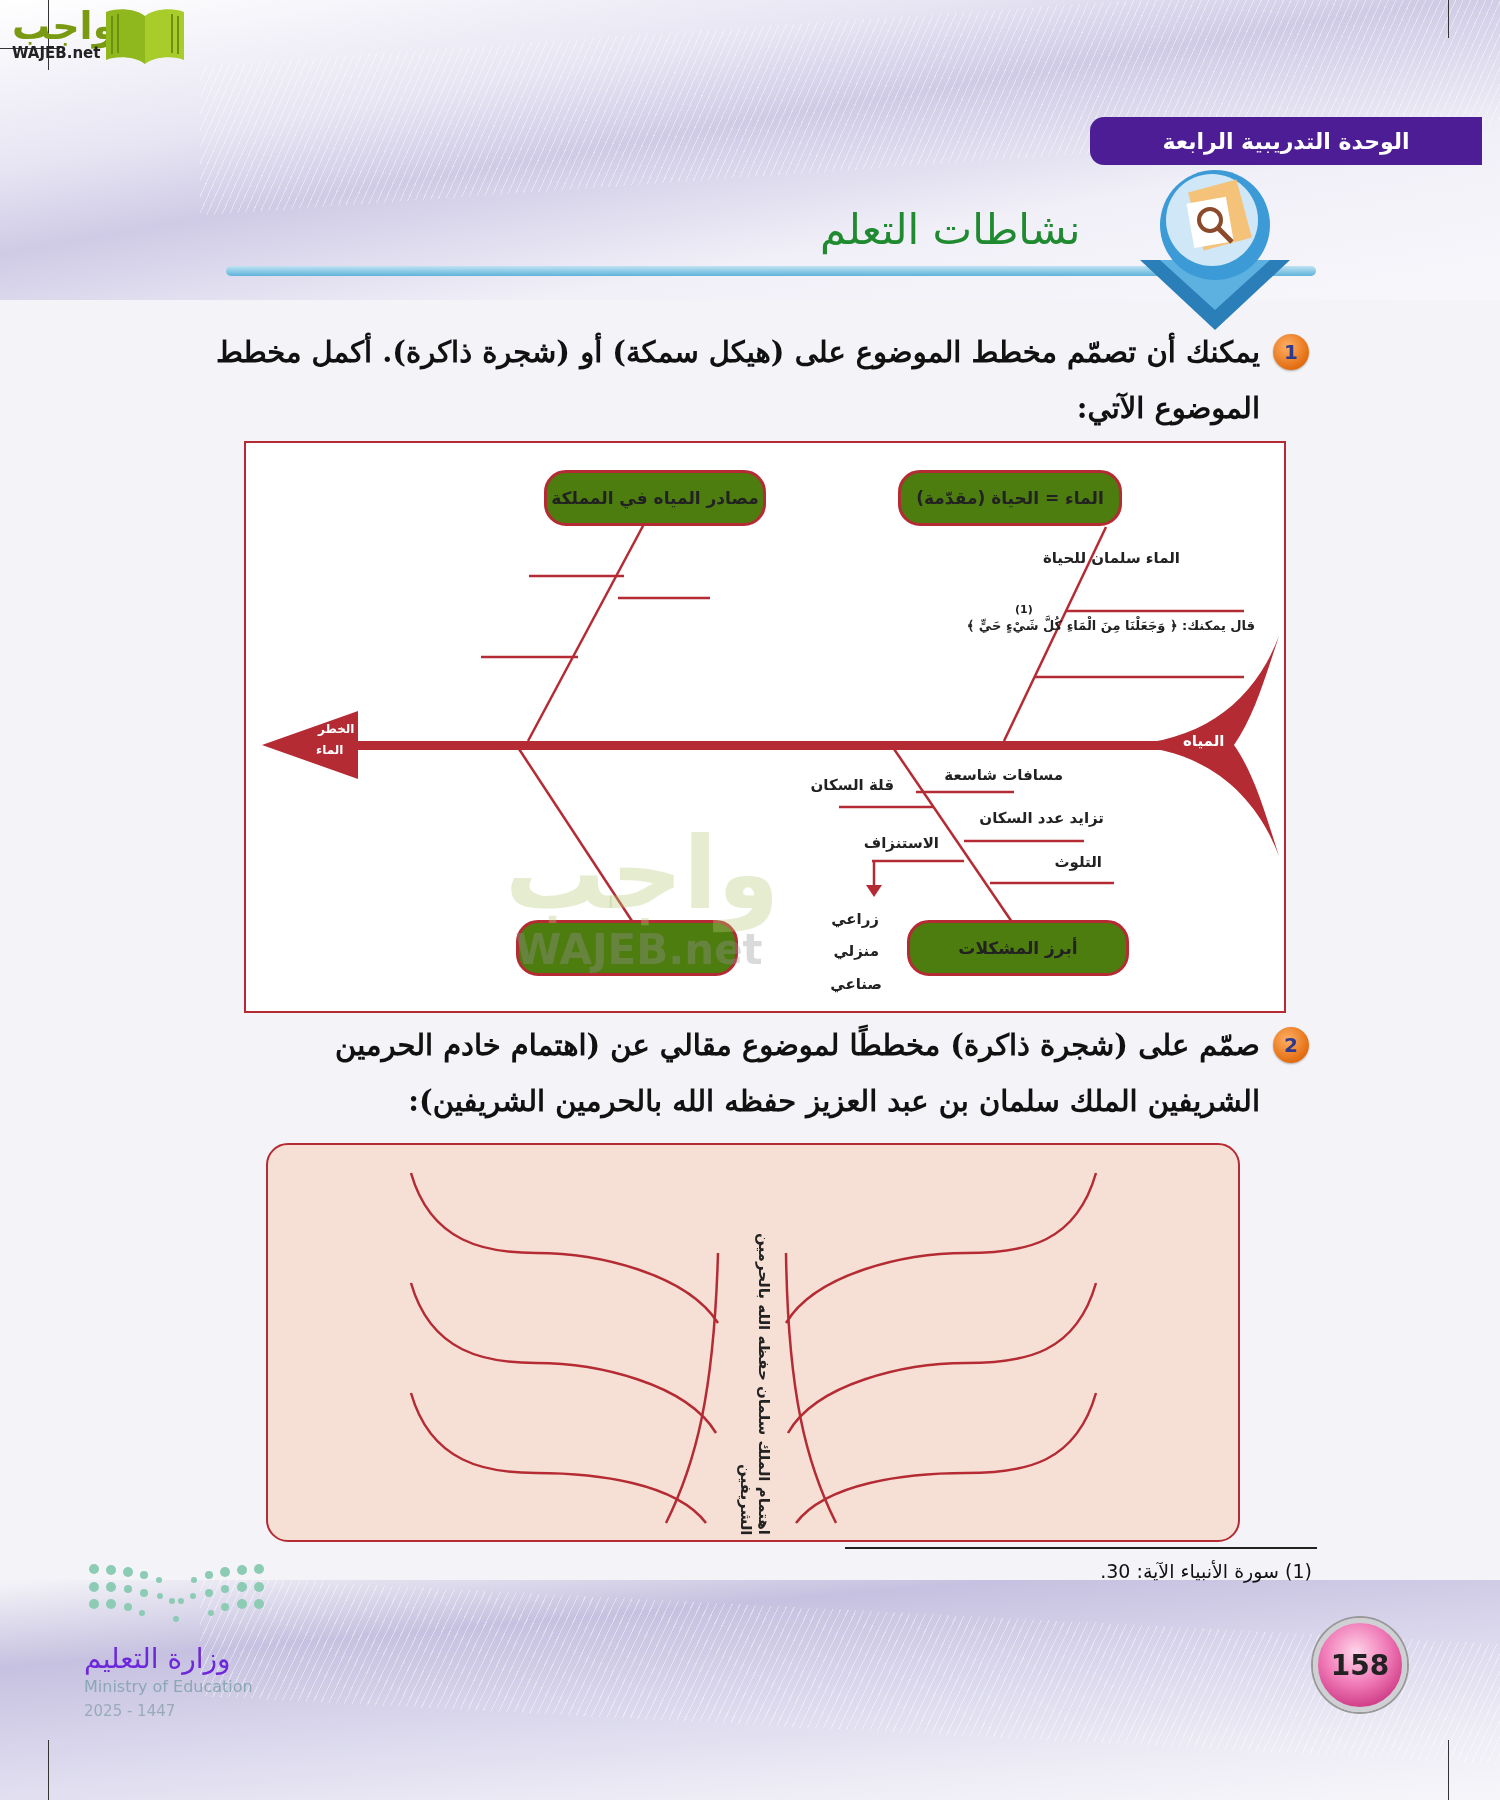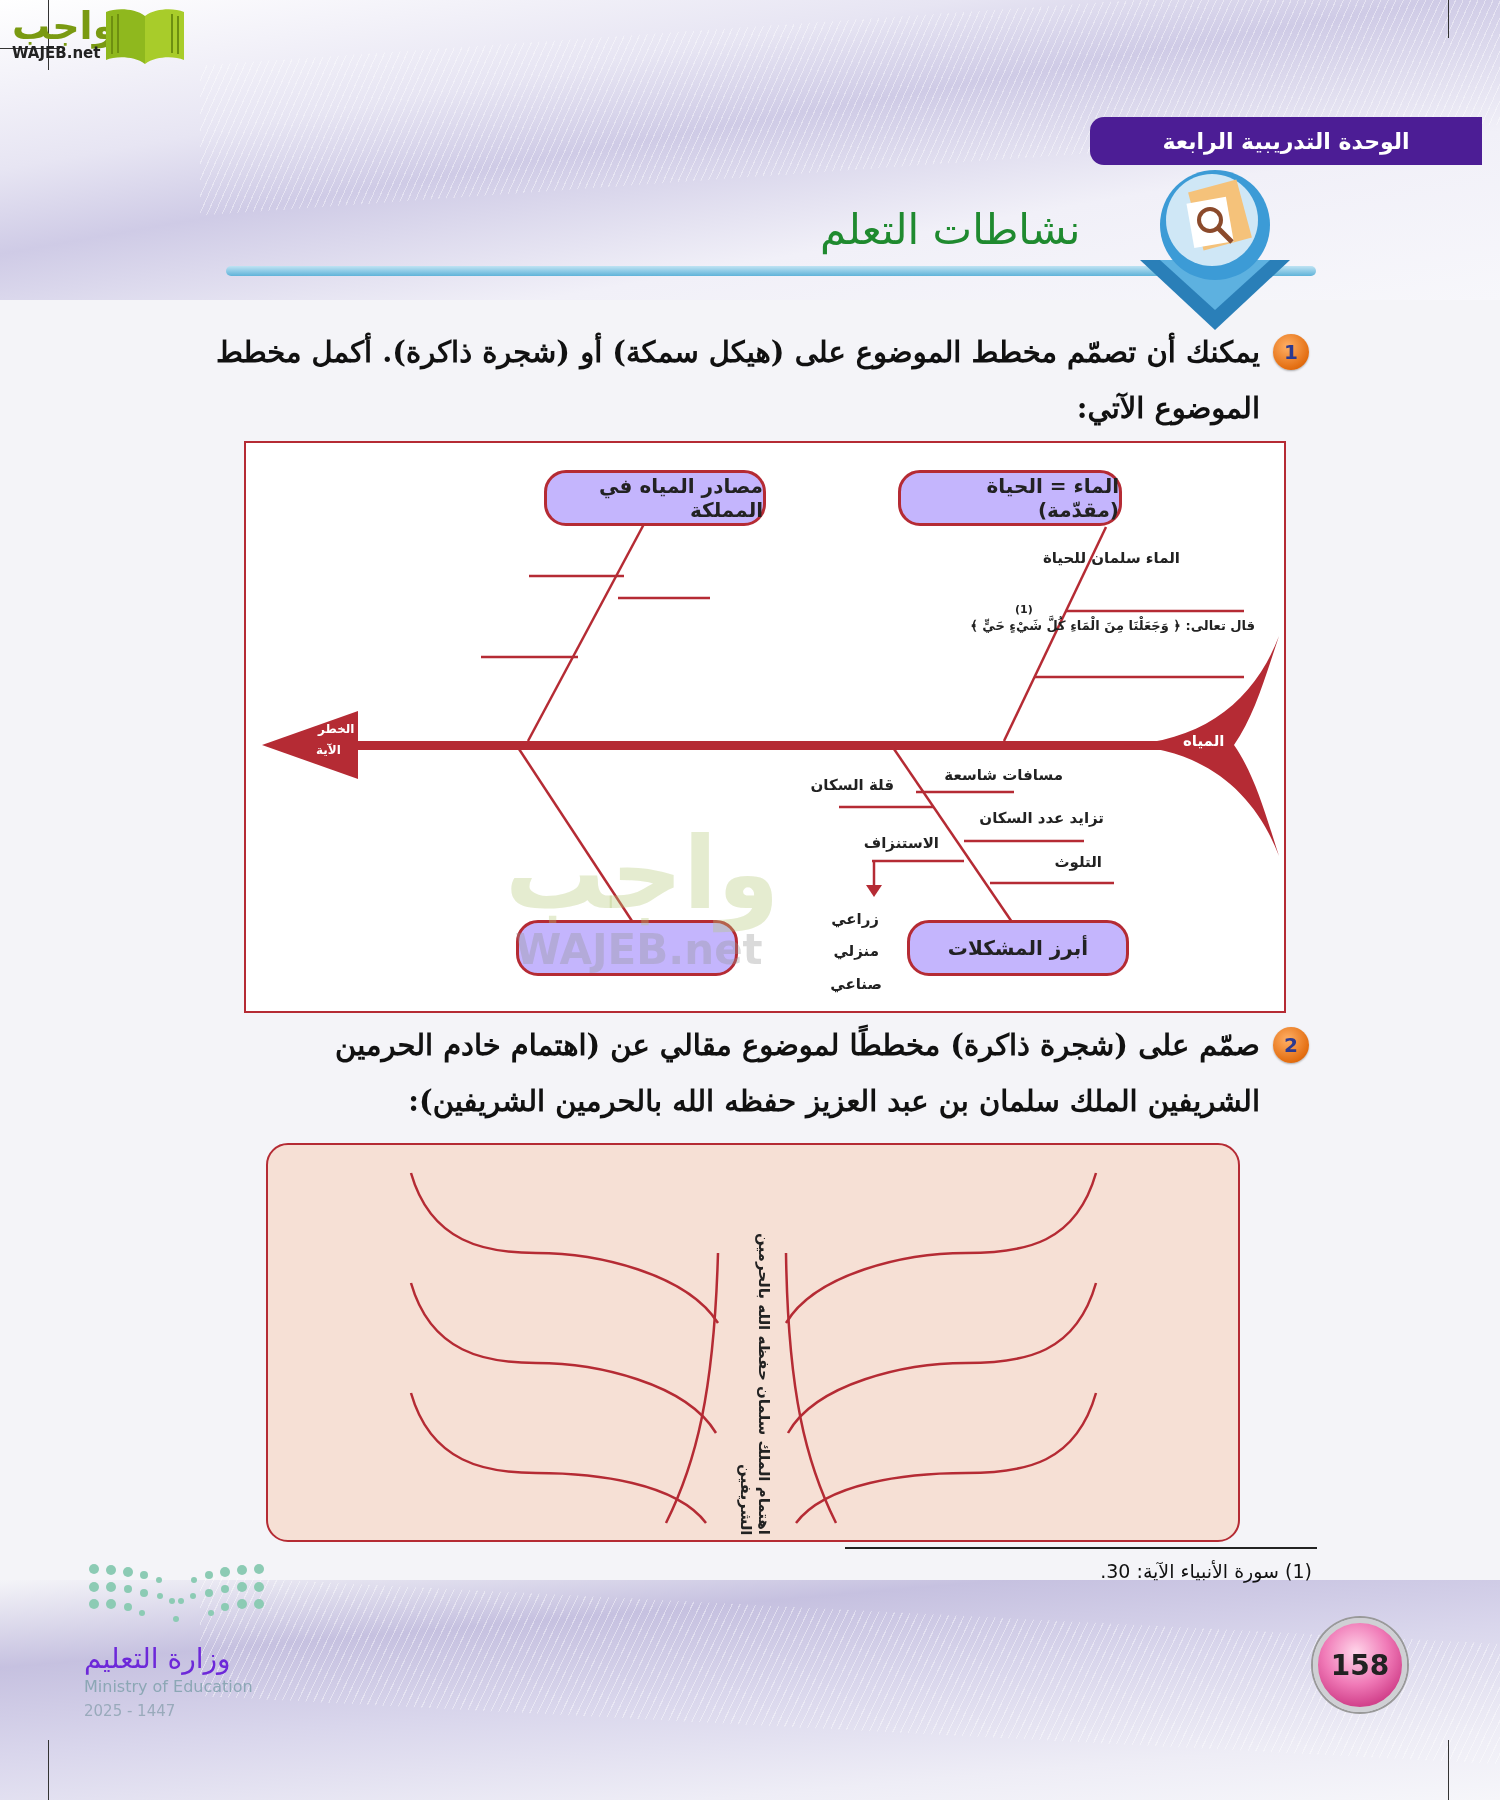--- a/index.html
+++ b/index.html
@@ -16,21 +16,21 @@
   
   .unit-banner { left:1090px; top:117px; width:392px; height:48px; background:#4c1d95; border-radius:14px 0 0 14px; color:#fff; font-size:22px; font-weight:bold; display:flex; align-items:center; justify-content:center; direction:rtl; }
   .section-title { left:820px; top:205px; font-size:42px; color:#1f8a2f; direction:rtl; font-family:"DejaVu Sans", sans-serif; }
   .title-bar { left:226px; top:266px; width:1090px; height:10px; border-radius:5px; background:linear-gradient(#bfe3f3,#5fb3d9); }
   .emblem { left:1140px; top:160px; width:150px; height:170px; }
   
   .q-badge { width:36px; height:36px; border-radius:50%; background:radial-gradient(circle at 40% 35%, #ffb066, #e36d10 70%, #b44f05); color:#2b3990; font-weight:bold; font-size:20px; display:flex; align-items:center; justify-content:center; box-shadow:0 1px 2px rgba(0,0,0,.3); }
   .q-text { direction:rtl; text-align:right; font-family:"DejaVu Serif", serif; font-weight:bold; font-size:29px; color:#111; line-height:56px; }
   
   .fish-box { left:244px; top:441px; width:1038px; height:568px; border:2px solid #b52b34; background:#fff; }
-  .pill { border:3px solid #b52b34; border-radius:22px; background:#c4b5fd; display:flex; align-items:center; justify-content:center; direction:rtl; font-size:20px; font-weight:bold; color:#222; }
+  .pill { border:3px solid #b52b34; border-radius:22px; background:#4d7c0f; display:flex; align-items:center; justify-content:center; direction:rtl; font-size:17px; font-weight:bold; color:#222; }
   .lbl { direction:rtl; font-size:15px; font-weight:bold; color:#222; white-space:nowrap; }
   .lbl-white { color:#fff; font-size:12px; font-weight:bold; direction:rtl; }
   
   .tree-box { left:266px; top:1143px; width:970px; height:395px; border:2px solid #b52b34; border-radius:22px; background:#f6e0d5; }
   .tree-label { left:735px; top:1215px; width:40px; height:320px; writing-mode:vertical-rl; font-size:15px; font-weight:bold; color:#222; direction:rtl; display:flex; align-items:center; justify-content:center; }
   
   .foot-line { left:845px; top:1547px; width:472px; height:2px; background:#222; }
   .footnote { left:900px; top:1560px; width:412px; direction:rtl; text-align:right; font-size:19px; color:#111; }
   .page-num { left:1313px; top:1618px; width:84px; height:84px; border-radius:50%; background:radial-gradient(circle at 45% 35%, #ffd6ea 0%, #f07ab7 45%, #d2428c 75%); border:5px solid #cfd0d4; box-shadow:0 0 0 2px #999; display:flex; align-items:center; justify-content:center; font-size:28px; font-weight:bold; color:#222; }
   .moe-dots { left:84px; top:1563px; width:185px; height:64px; }
@@ -119,25 +119,25 @@
   <span>مصادر المياه في المملكة</span>
 </div>
 <div class="abs pill" style="left:907px;top:920px;width:216px;height:50px;">
   <span>أبرز المشكلات</span>
 </div>
 <div class="abs pill" style="left:516px;top:920px;width:216px;height:50px;">
   <span></span>
 </div>
 
 <div class="abs lbl" style="right:320px;top:549px;">الماء سلمان للحياة</div>
-<div class="abs lbl" style="right:245px;top:618px;font-size:13px;">قال تعالى: ﴿ وَجَعَلْنَا مِنَ الْمَاءِ كُلَّ شَيْءٍ حَيٍّ ﴾</div>
+<div class="abs lbl" style="right:245px;top:618px;font-size:13px;">قال يمكنك: ﴿ وَجَعَلْنَا مِنَ الْمَاءِ كُلَّ شَيْءٍ حَيٍّ ﴾</div>
 <div class="abs lbl" style="left:1015px;top:603px;font-size:11px;">(1)</div>
 <div class="abs lbl-white" style="left:1183px;top:732px;font-size:15px;">المياه</div>
 <div class="abs lbl-white" style="left:318px;top:722px;">الخطر</div>
-<div class="abs lbl-white" style="left:316px;top:743px;">الآية</div>
+<div class="abs lbl-white" style="left:316px;top:743px;">الماء</div>
 <div class="abs lbl" style="right:437px;top:766px;">مسافات شاسعة</div>
 <div class="abs lbl" style="right:396px;top:809px;">تزايد عدد السكان</div>
 <div class="abs lbl" style="right:398px;top:853px;">التلوث</div>
 <div class="abs lbl" style="right:606px;top:776px;">قلة السكان</div>
 <div class="abs lbl" style="right:561px;top:834px;">الاستنزاف</div>
 <div class="abs lbl" style="right:621px;top:910px;">زراعي</div>
 <div class="abs lbl" style="right:621px;top:942px;">منزلي</div>
 <div class="abs lbl" style="right:618px;top:975px;">صناعي</div>
 
 <div class="abs watermark-ar">واجب</div>

